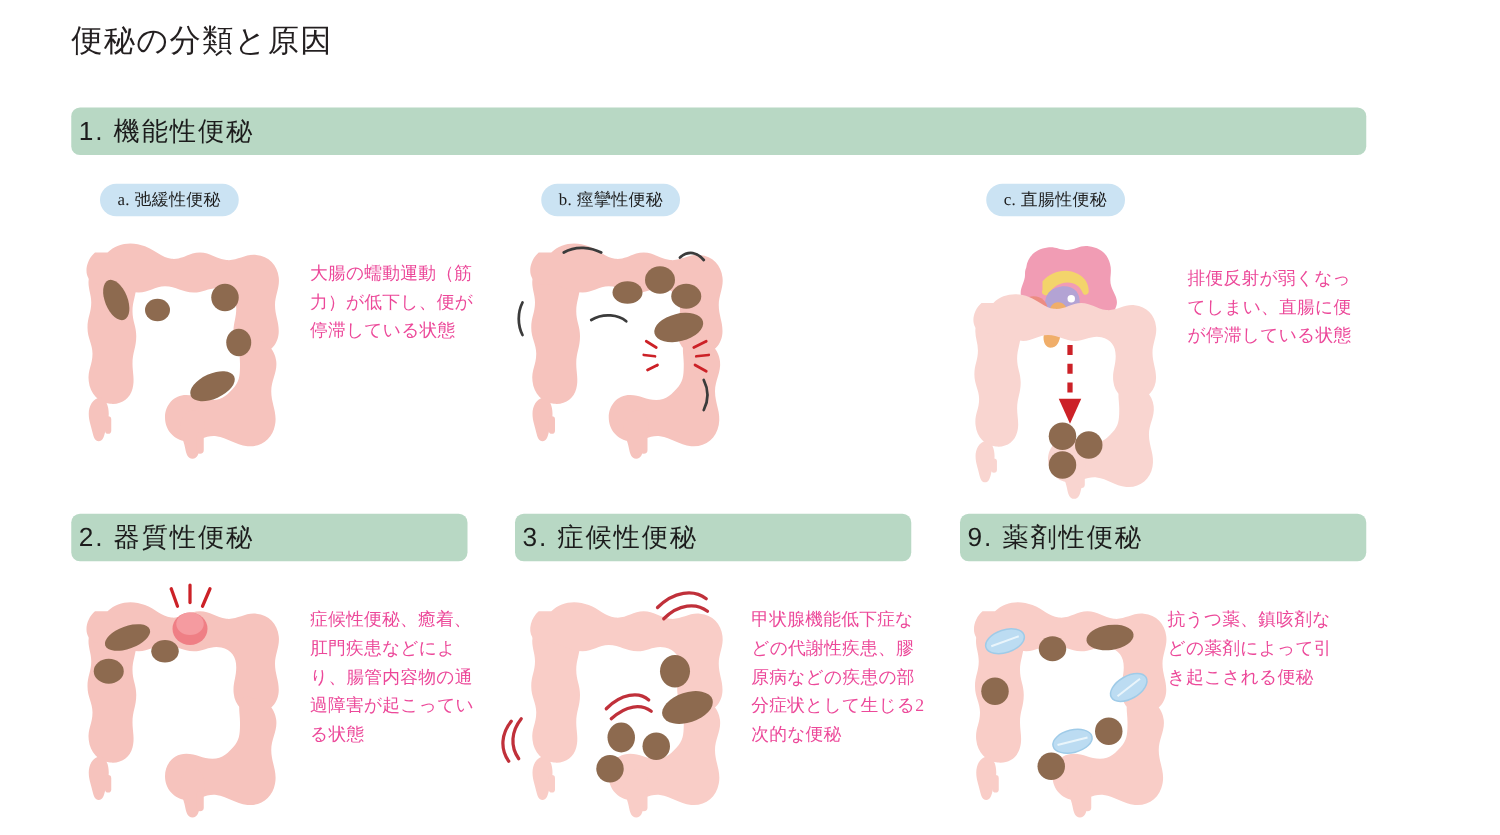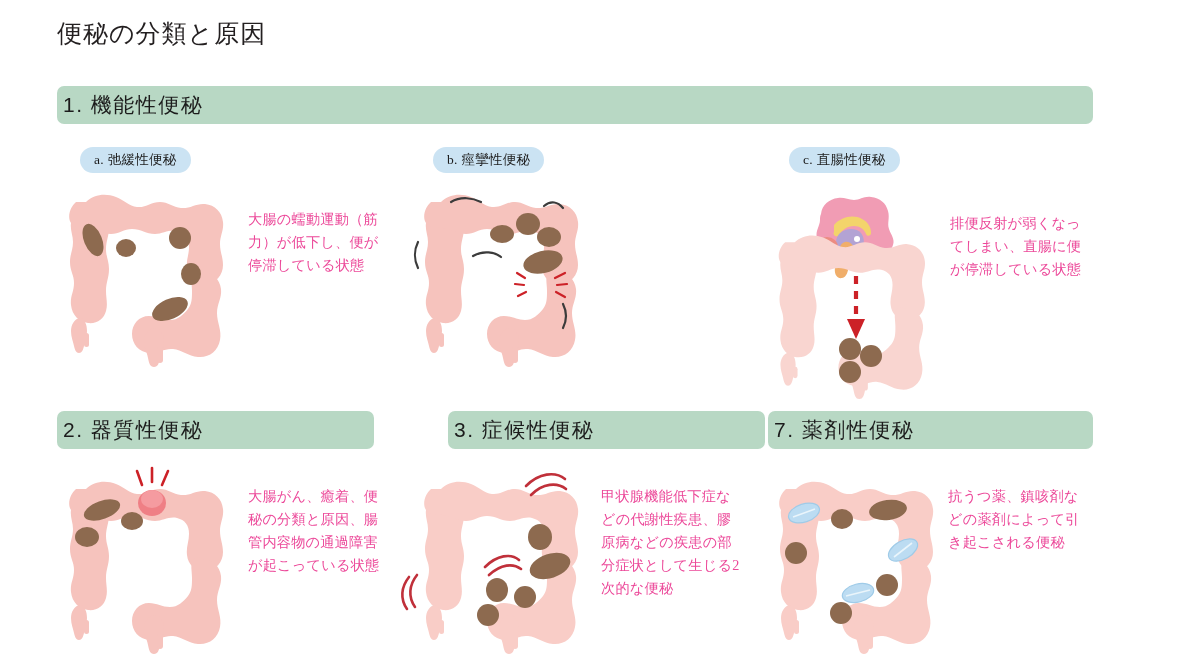--- a/index.html
+++ b/index.html
@@ -22,21 +22,21 @@
   .sec-bar {
     position: absolute; height: 38px; border-radius: 7px;
     background: #b8d8c4; display: flex; align-items: center;
   }
   .sec-bar .sec-label {
     font-size: 21px; color: #1c1c1c; padding-left: 6px;
     letter-spacing: 1.5px; white-space: nowrap;
   }
   .bar-1 { left: 57px; top: 86px; width: 1036px; }
   .bar-2 { left: 57px; top: 411px; width: 317px; }
-  .bar-3 { left: 412px; top: 411px; width: 317px; margin-left: 36px; }
+  .bar-3 { left: 412px; top: 411px; width: 317px; }
   .bar-4 { left: 768px; top: 411px; width: 325px; }
 
   
   .pill {
     position: absolute; height: 26px; border-radius: 13px;
     background: #cbe3f3; display: flex; align-items: center; justify-content: center;
     padding: 0 14px; font-size: 13.5px; color: #1c1c1c; white-space: nowrap;
     letter-spacing: .3px;
     font-family: Liberation Serif, serif;
   }
@@ -57,21 +57,21 @@
   .p-c { left: 770px; top: 182px; width: 340px; height: 190px; text-decoration: underline; }
   .p-2 { left: 60px;  top: 465px; width: 340px; height: 190px; }
   .p-3 { left: 415px; top: 465px; width: 340px; height: 190px; font-family: Liberation Serif, serif; }
   .p-4 { left: 770px; top: 465px; width: 340px; height: 190px; }
 
   .p-a .desc { left: 188px; top: 22px; }
   .p-b .desc { left: 188px; top: 22px; }
   .p-c .desc { left: 180px; top: 30px; }
   .p-2 .desc { left: 188px; top: 20px; }
   .p-3 .desc { left: 186px; top: 20px; }
-  .p-4 .desc { left: 178px; top: 20px; }
+  .p-4 .desc { left: 164px; top: 20px; }
 
   svg { display: block; overflow: visible; }
 </style>
 </head>
 <body>
 
 <div class="page">
 
   <div class="page-title">便秘の分類と原因</div>
 
@@ -184,21 +184,21 @@
     <div class="desc">排便反射が弱くなってしまい、直腸に便が停滞している状態</div>
   </div>
 
   <div class="sec-bar bar-2">
     <span class="sec-label">2.  器質性便秘</span>
   </div>
   <div class="sec-bar bar-3">
     <span class="sec-label">3.  症候性便秘</span>
   </div>
   <div class="sec-bar bar-4">
-    <span class="sec-label">7.  薬剤性便秘</span>
+    <span class="sec-label">9.  薬剤性便秘</span>
   </div>
 
   <div class="panel p-2">
     <div class="art">
       <svg width="175" height="185" viewBox="0 0 175 185" aria-hidden="true">
         <g>
           <path fill="#f6c3bd" d="M28 28c-9 1-16 8-17 17-1 7 2 12 2 19 0 8-3 12-3 20 0 9 4 13 4 21 0 9-4 13-3 22 1 10 8 17 17 18 9 1 16-4 18-12 2-7 0-13 0-20 0-9 3-13 3-22 0-8-3-12-3-20 0-8 3-13 3-21 0-8 0-15-4-20-3-4-9-3-17-2z"></path>
           <path fill="#f6c3bd" d="M26 24c8-8 20-9 30-5 8 3 13 9 21 10 9 1 14-5 23-5 8 0 13 5 21 6 9 1 15-5 24-4 10 1 17 8 18 18 1 8-3 14-3 22 0 8 3 13 3 21 0 10-7 18-17 19-10 1-18-6-19-16-1-8 2-13 2-21 0-9-4-14-12-16-8-2-14 3-22 3-9 0-14-5-23-5-8 0-13 5-21 5-9 0-15-5-23-6-7-1-13 1-17-5-4-6-1-16 5-21z"></path>
           <path fill="#f6c3bd" d="M143 94c9 0 17 7 18 17 1 9-4 15-4 24 0 10 5 17 3 27-2 11-11 18-22 17-10-1-16-7-25-8-9-1-15 5-24 4-10-1-17-9-17-19 0-10 7-18 17-18 8 0 13 4 21 4 8 0 13-5 18-11 4-5 4-11 4-18 0-8-2-13 1-18 2-3 5-4 10-1z"></path>
           <path fill="#f6c3bd" d="M95 150c-7 1-11 7-11 14 0 6 3 10 4 16 1 5 2 9 6 9 4 0 5-4 6-9 1-6 4-10 4-16 0-7-3-13-9-14z"></path>
@@ -215,21 +215,21 @@
           <line x1="92" y1="17" x2="92" y2="3"></line>
           <line x1="102" y1="20" x2="108" y2="6"></line>
         </g>
         <g>
           <ellipse cx="42" cy="45" rx="19" ry="9" transform="rotate(-20 42 45)" fill="#8d6a4f"></ellipse>
           <ellipse cx="27" cy="72" rx="12" ry="10" fill="#8d6a4f"></ellipse>
           <ellipse cx="72" cy="56" rx="11" ry="9" fill="#8d6a4f"></ellipse>
         </g>
       </svg>
     </div>
-    <div class="desc">大腸がん、癒着、便秘の分類と原因、腸管内容物の通過障害が起こっている状態</div>
+    <div class="desc">症候性便秘、癒着、肛門疾患などにより、腸管内容物の通過障害が起こっている状態</div>
   </div>
 
   <div class="panel p-3">
     <div class="art">
       <svg width="175" height="185" viewBox="0 0 175 185" aria-hidden="true">
         <g>
           <path fill="#f9cdc7" d="M28 28c-9 1-16 8-17 17-1 7 2 12 2 19 0 8-3 12-3 20 0 9 4 13 4 21 0 9-4 13-3 22 1 10 8 17 17 18 9 1 16-4 18-12 2-7 0-13 0-20 0-9 3-13 3-22 0-8-3-12-3-20 0-8 3-13 3-21 0-8 0-15-4-20-3-4-9-3-17-2z"></path>
           <path fill="#f9cdc7" d="M26 24c8-8 20-9 30-5 8 3 13 9 21 10 9 1 14-5 23-5 8 0 13 5 21 6 9 1 15-5 24-4 10 1 17 8 18 18 1 8-3 14-3 22 0 8 3 13 3 21 0 10-7 18-17 19-10 1-18-6-19-16-1-8 2-13 2-21 0-9-4-14-12-16-8-2-14 3-22 3-9 0-14-5-23-5-8 0-13 5-21 5-9 0-15-5-23-6-7-1-13 1-17-5-4-6-1-16 5-21z"></path>
           <path fill="#f9cdc7" d="M143 94c9 0 17 7 18 17 1 9-4 15-4 24 0 10 5 17 3 27-2 11-11 18-22 17-10-1-16-7-25-8-9-1-15 5-24 4-10-1-17-9-17-19 0-10 7-18 17-18 8 0 13 4 21 4 8 0 13-5 18-11 4-5 4-11 4-18 0-8-2-13 1-18 2-3 5-4 10-1z"></path>
           <path fill="#f9cdc7" d="M95 150c-7 1-11 7-11 14 0 6 3 10 4 16 1 5 2 9 6 9 4 0 5-4 6-9 1-6 4-10 4-16 0-7-3-13-9-14z"></path>

